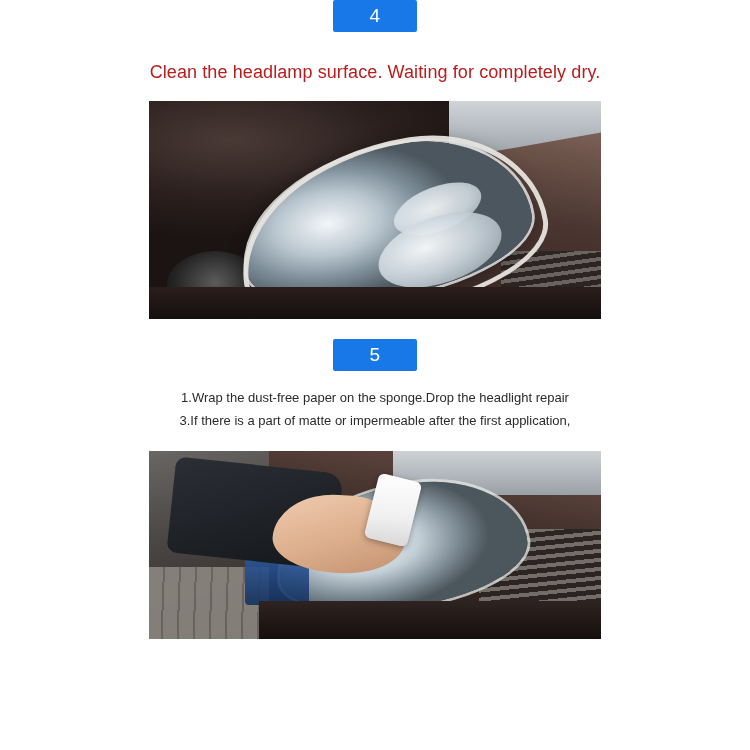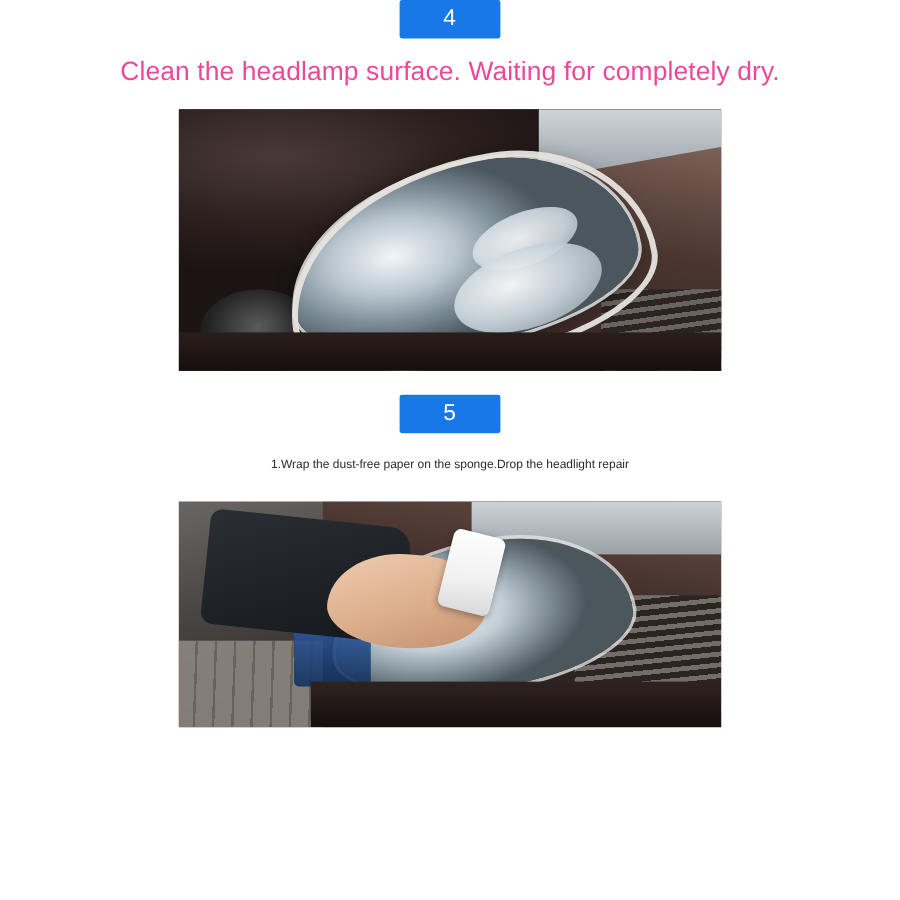--- a/index.html
+++ b/index.html
@@ -27,29 +27,29 @@
     color: #ffffff;
     font-size: 19px;
     line-height: 32px;
     text-align: center;
     margin: 0 auto;
     border-radius: 2px;
     letter-spacing: 0.5px;
   }
   .caption {
     text-align: center;
-    font-size: 22px;
-    color: #ec4899;
-    margin-top: 15px;
+    font-size: 18px;
+    color: #b91c1c;
+    margin-top: 30px;
     letter-spacing: 0.1px;
   }
   .block-text {
     width: 560px;
     margin: 16px auto 0 auto;
-    font-size: 10px;
+    font-size: 13px;
     line-height: 21px;
     color: #2b2b2b;
     text-align: center;
   }
   .block-text p {
     margin: 0 0 2px 0;
   }
   .line-indent-a { text-align: center; }
   .photo {
     width: 452px;
@@ -225,20 +225,21 @@
       <div class="p1-lamp-inner"></div>
     </div>
     <div class="p1-tape"></div>
     <div class="p1-bumper"></div>
   </div>
 
   <div class="step-badge" style="margin-top:20px;">5</div>
 
   <div class="block-text">
     <p class="line-indent-a">1.Wrap the dust-free paper on the sponge.Drop the headlight repair</p>
+    <p class="line-indent-a">3.If there is a part of matte or impermeable after the first application,</p>
   </div>
 
   <div class="photo photo-2">
     <div class="p2-bg"></div>
     <div class="p2-ground"></div>
     <div class="p2-car"></div>
     <div class="p2-sky"></div>
     <div class="p2-grille"></div>
     <div class="p2-lamp"></div>
     <div class="p2-blue"></div>

